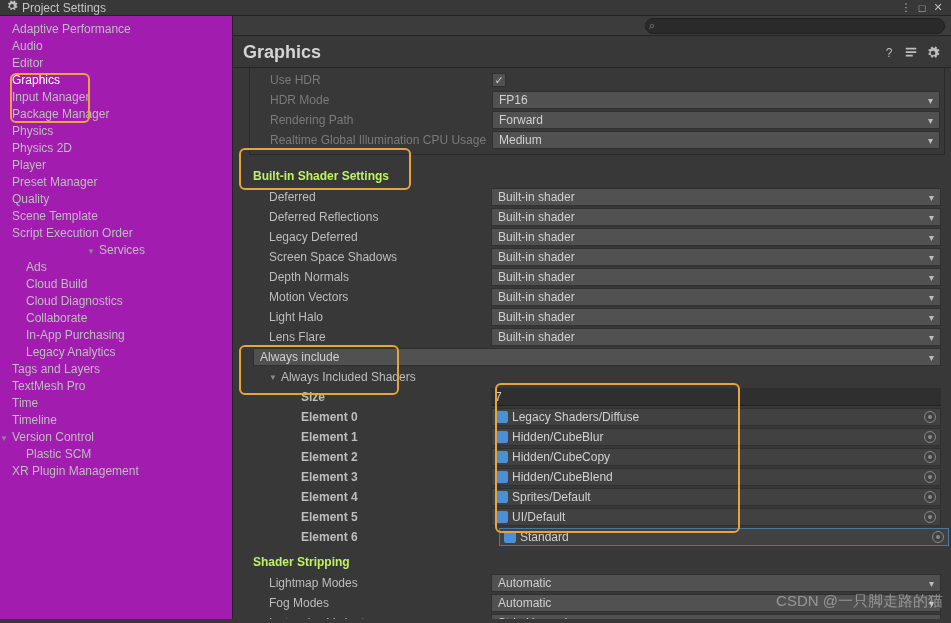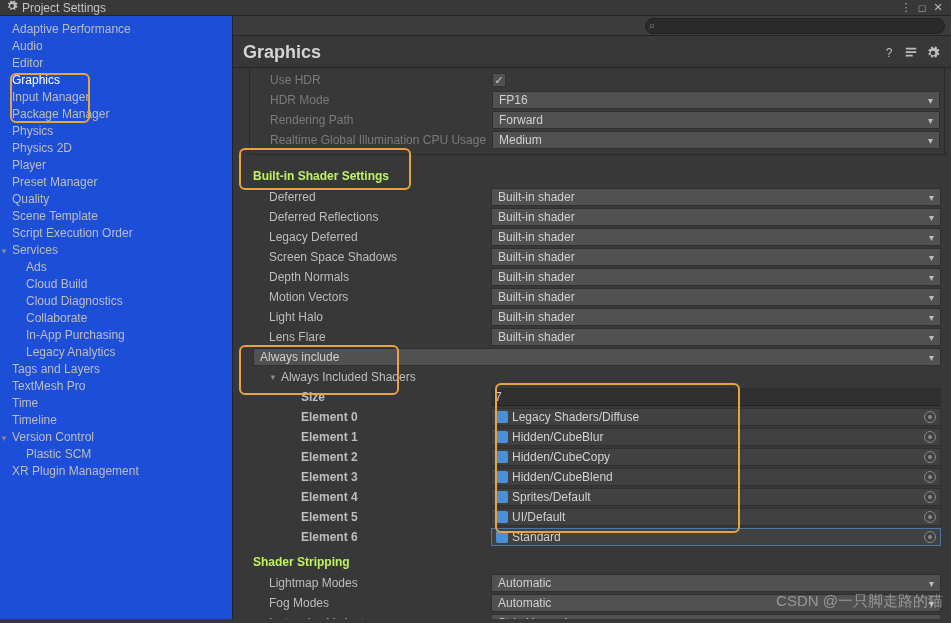--- a/index.html
+++ b/index.html
@@ -3,21 +3,21 @@
 <meta charset="utf-8">
 <style>
 * { margin:0; padding:0; box-sizing:border-box; font-family:Arial,sans-serif; }
 body { background:#383838; color:#bdbdbd; font-size:12px; width:951px; height:623px; overflow:hidden; position:relative; }
 .titlebar { height:16px; background:#383838; display:flex; align-items:center; padding:0 6px; border-bottom:1px solid #242424; }
 .titlebar .gear { margin-right:4px; }
 .titlebar .title { color:#c4c4c4; flex:1; }
 .titlebar .wc { display:flex; gap:2px; }
 .titlebar .wc span { width:14px; height:14px; display:flex; align-items:center; justify-content:center; color:#bdbdbd; font-size:11px; }
 .main { display:flex; height:calc(100% - 20px); }
-.sidebar { width:233px; background:#1d4ed8; border-right:1px solid #242424; padding:4px 0 4px 12px; overflow:hidden; }
+.sidebar { width:233px; background:#a21caf; border-right:1px solid #242424; padding:4px 0 4px 12px; overflow:hidden; }
 .sidebar .item { padding:1.5px 0; color:#bdbdbd; cursor:pointer; white-space:nowrap; }
 .sidebar .item.sel { color:#fff; }
 .sidebar .foldout::before { content:"▼"; font-size:8px; margin-right:4px; color:#8a8a8a; display:inline-block; }
 .sidebar .ind1 { padding-left:14px; }
 .content { flex:1; display:flex; flex-direction:column; overflow:hidden; }
 .searchbar { height:20px; background:#3c3c3c; border-bottom:1px solid #242424; display:flex; align-items:center; padding:0 6px; }
 .searchbar input { flex:1; background:#2a2a2a; border:1px solid #212121; border-radius:10px; height:16px; color:#bdbdbd; padding:0 18px 0 20px; font-size:11px; margin-left:400px; }
 .hdr { display:flex; align-items:center; padding:6px 10px 4px 10px; border-bottom:1px solid #242424; }
 .hdr h1 { font-size:18px; font-weight:bold; color:#d4d4d4; flex:1; }
 .hdr .hicons { display:flex; gap:6px; }
@@ -71,21 +71,21 @@
     <div class="item sel">Graphics</div>
     <div class="item">Input Manager</div>
     <div class="item">Package Manager</div>
     <div class="item">Physics</div>
     <div class="item">Physics 2D</div>
     <div class="item">Player</div>
     <div class="item">Preset Manager</div>
     <div class="item">Quality</div>
     <div class="item">Scene Template</div>
     <div class="item">Script Execution Order</div>
-    <div class="item foldout" style="margin-left:-12px;padding-left:0;">Services</div>
+    <div class="item foldout" style="margin-left:-12px;padding-left:0;text-align:center;">Services</div>
     <div class="item ind1">Ads</div>
     <div class="item ind1">Cloud Build</div>
     <div class="item ind1">Cloud Diagnostics</div>
     <div class="item ind1">Collaborate</div>
     <div class="item ind1">In-App Purchasing</div>
     <div class="item ind1">Legacy Analytics</div>
     <div class="item">Tags and Layers</div>
     <div class="item">TextMesh Pro</div>
     <div class="item">Time</div>
     <div class="item">Timeline</div>
@@ -260,21 +260,21 @@
             <div class="obj">
               <span class="oic"></span>
               <span class="ot">UI/Default</span>
               <span class="ocirc"></span>
             </div>
           </div>
         </div>
       <div class="row ind3">
           <div class="lbl link">Element 6</div>
           <div class="val">
-            <div class="obj" style="border-color:#4a78a4;">
+            <div class="obj" style="border-color:#4a78a4;margin-left:8px;">
               <span class="oic"></span>
               <span class="ot">Standard</span>
               <span class="ocirc"></span>
             </div>
           </div>
         </div>
 
       <div class="sh">Shader Stripping</div>
       <div class="row">
           <div class="lbl">Lightmap Modes</div>

